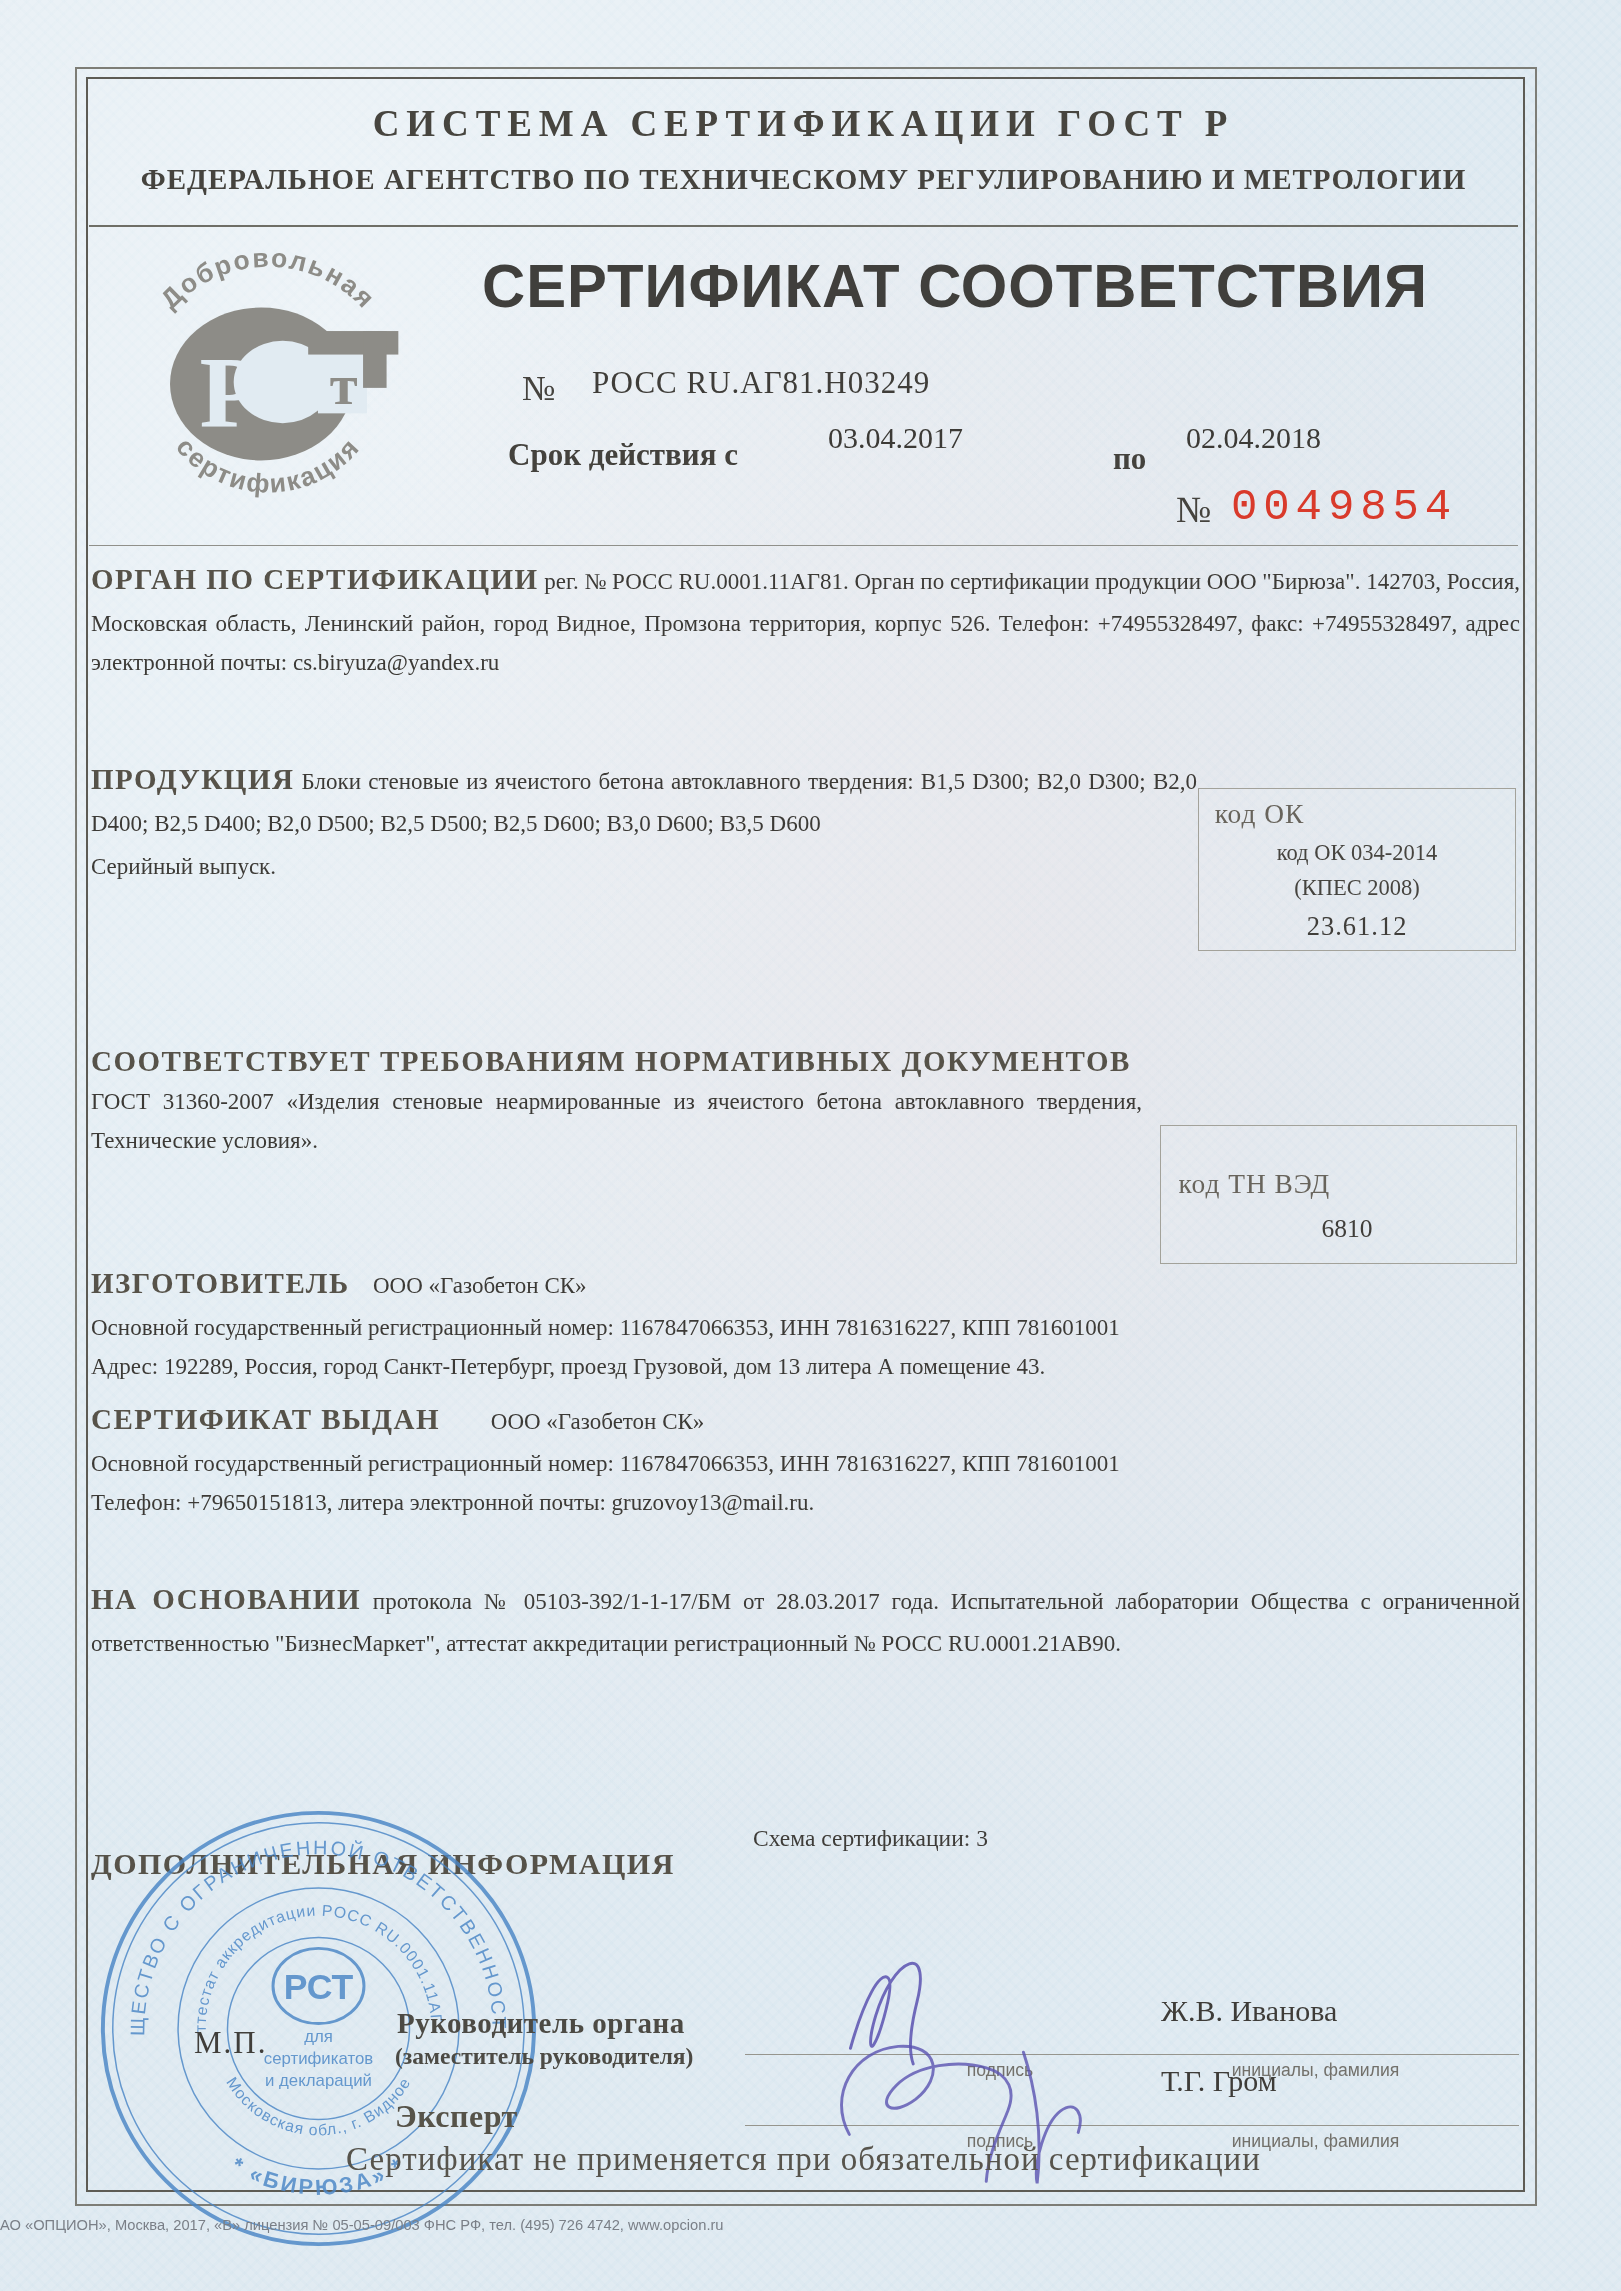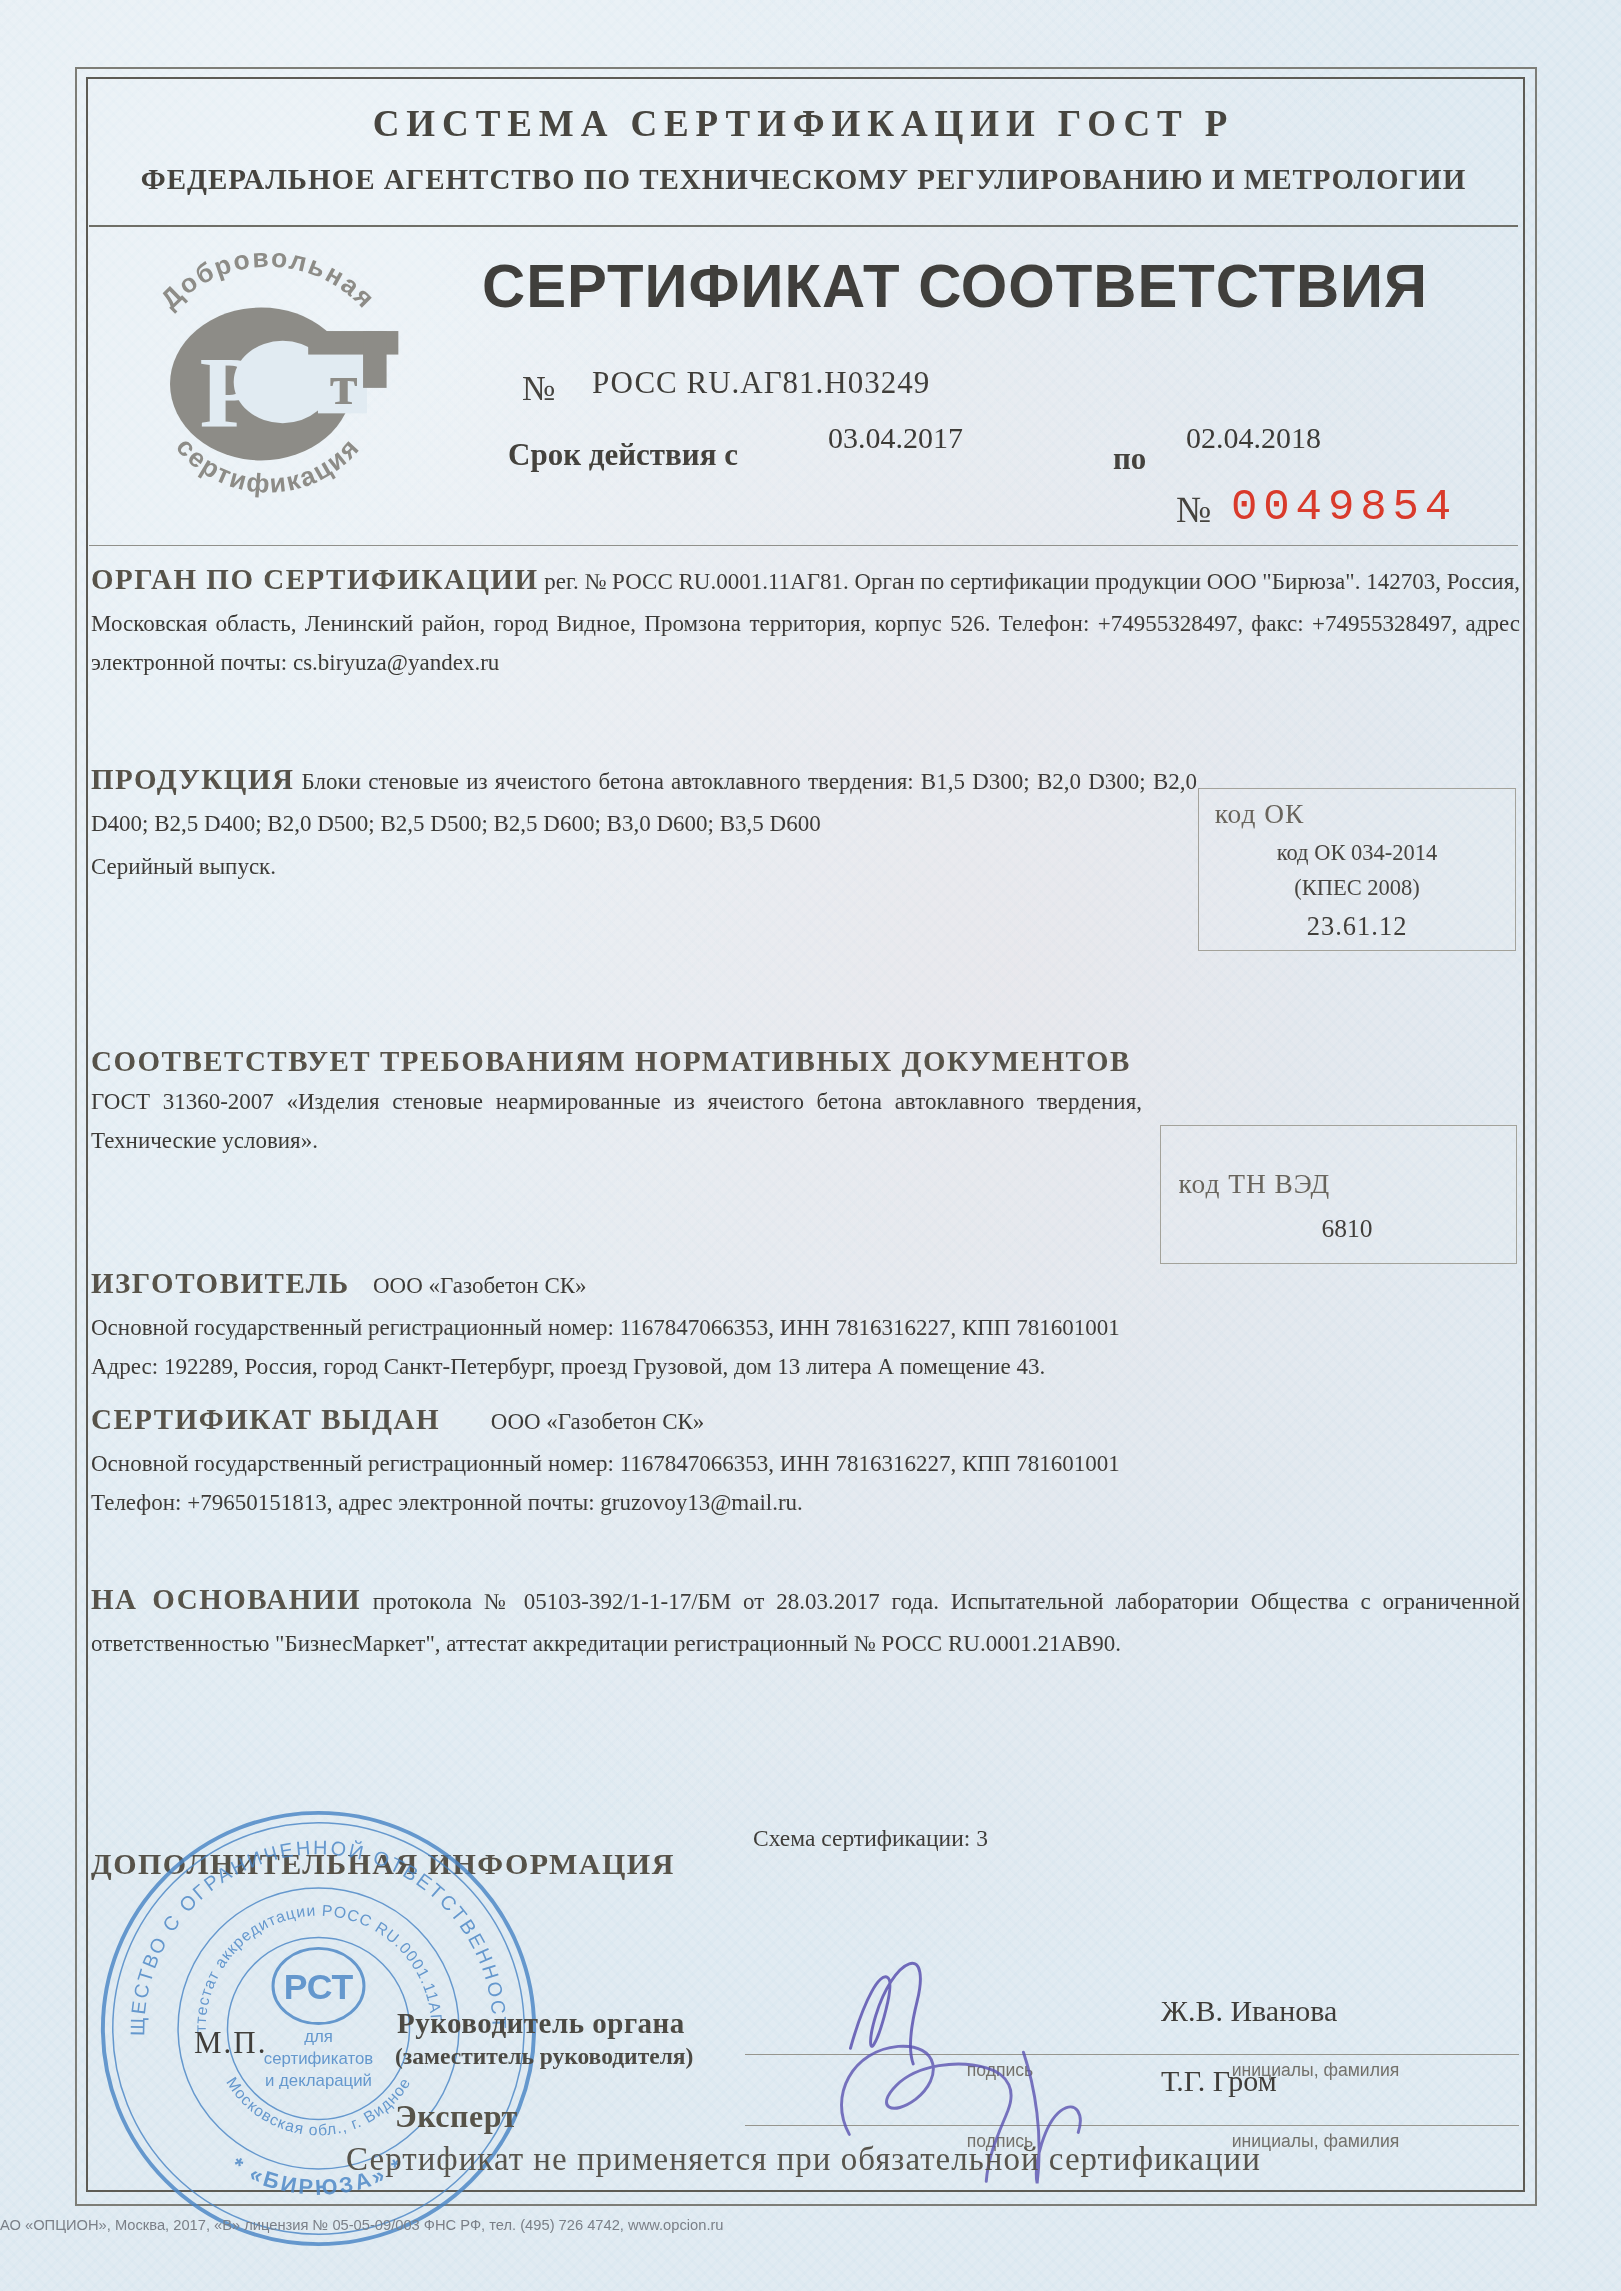--- a/index.html
+++ b/index.html
@@ -131,21 +131,21 @@
     <div>Основной государственный регистрационный номер: 1167847066353, ИНН 7816316227, КПП 781601001</div>
     <div>Адрес: 192289, Россия, город Санкт-Петербург, проезд Грузовой, дом 13 литера А помещение 43.</div>
   </div>
 
   <div class="abs body-t" style="left:91px; top:1395px; width:1429px;">
     <div>
       <span class="sec-h">СЕРТИФИКАТ ВЫДАН</span>
       <span style="margin-left:45px;">ООО «Газобетон СК»</span>
     </div>
     <div>Основной государственный регистрационный номер: 1167847066353, ИНН 7816316227, КПП 781601001</div>
-    <div>Телефон: +79650151813, адрес электронной почты: gruzovoy13@mail.ru.</div>
+    <div>Телефон: +79650151813, литера электронной почты: gruzovoy13@mail.ru.</div>
   </div>
 
   <div class="abs para body-t" style="left:91px; top:1556px; width:1429px;margin-top:19px;">
     <span class="sec-h">НА ОСНОВАНИИ</span>
     <span>протокола № 05103-392/1-1-17/БМ от 28.03.2017 года. Испытательной лаборатории Общества с ограниченной ответственностью "БизнесМаркет", аттестат аккредитации регистрационный № РОСС RU.0001.21АВ90.</span>
   </div>
 
   <div class="abs sec-h" style="left:91px; top:1847px; font-size:30px;">ДОПОЛНИТЕЛЬНАЯ ИНФОРМАЦИЯ</div>
   <div class="abs" style="left:753px; top:1825px; font-size:23.5px; color:#3e3c38;">Схема сертификации: 3</div>
 

